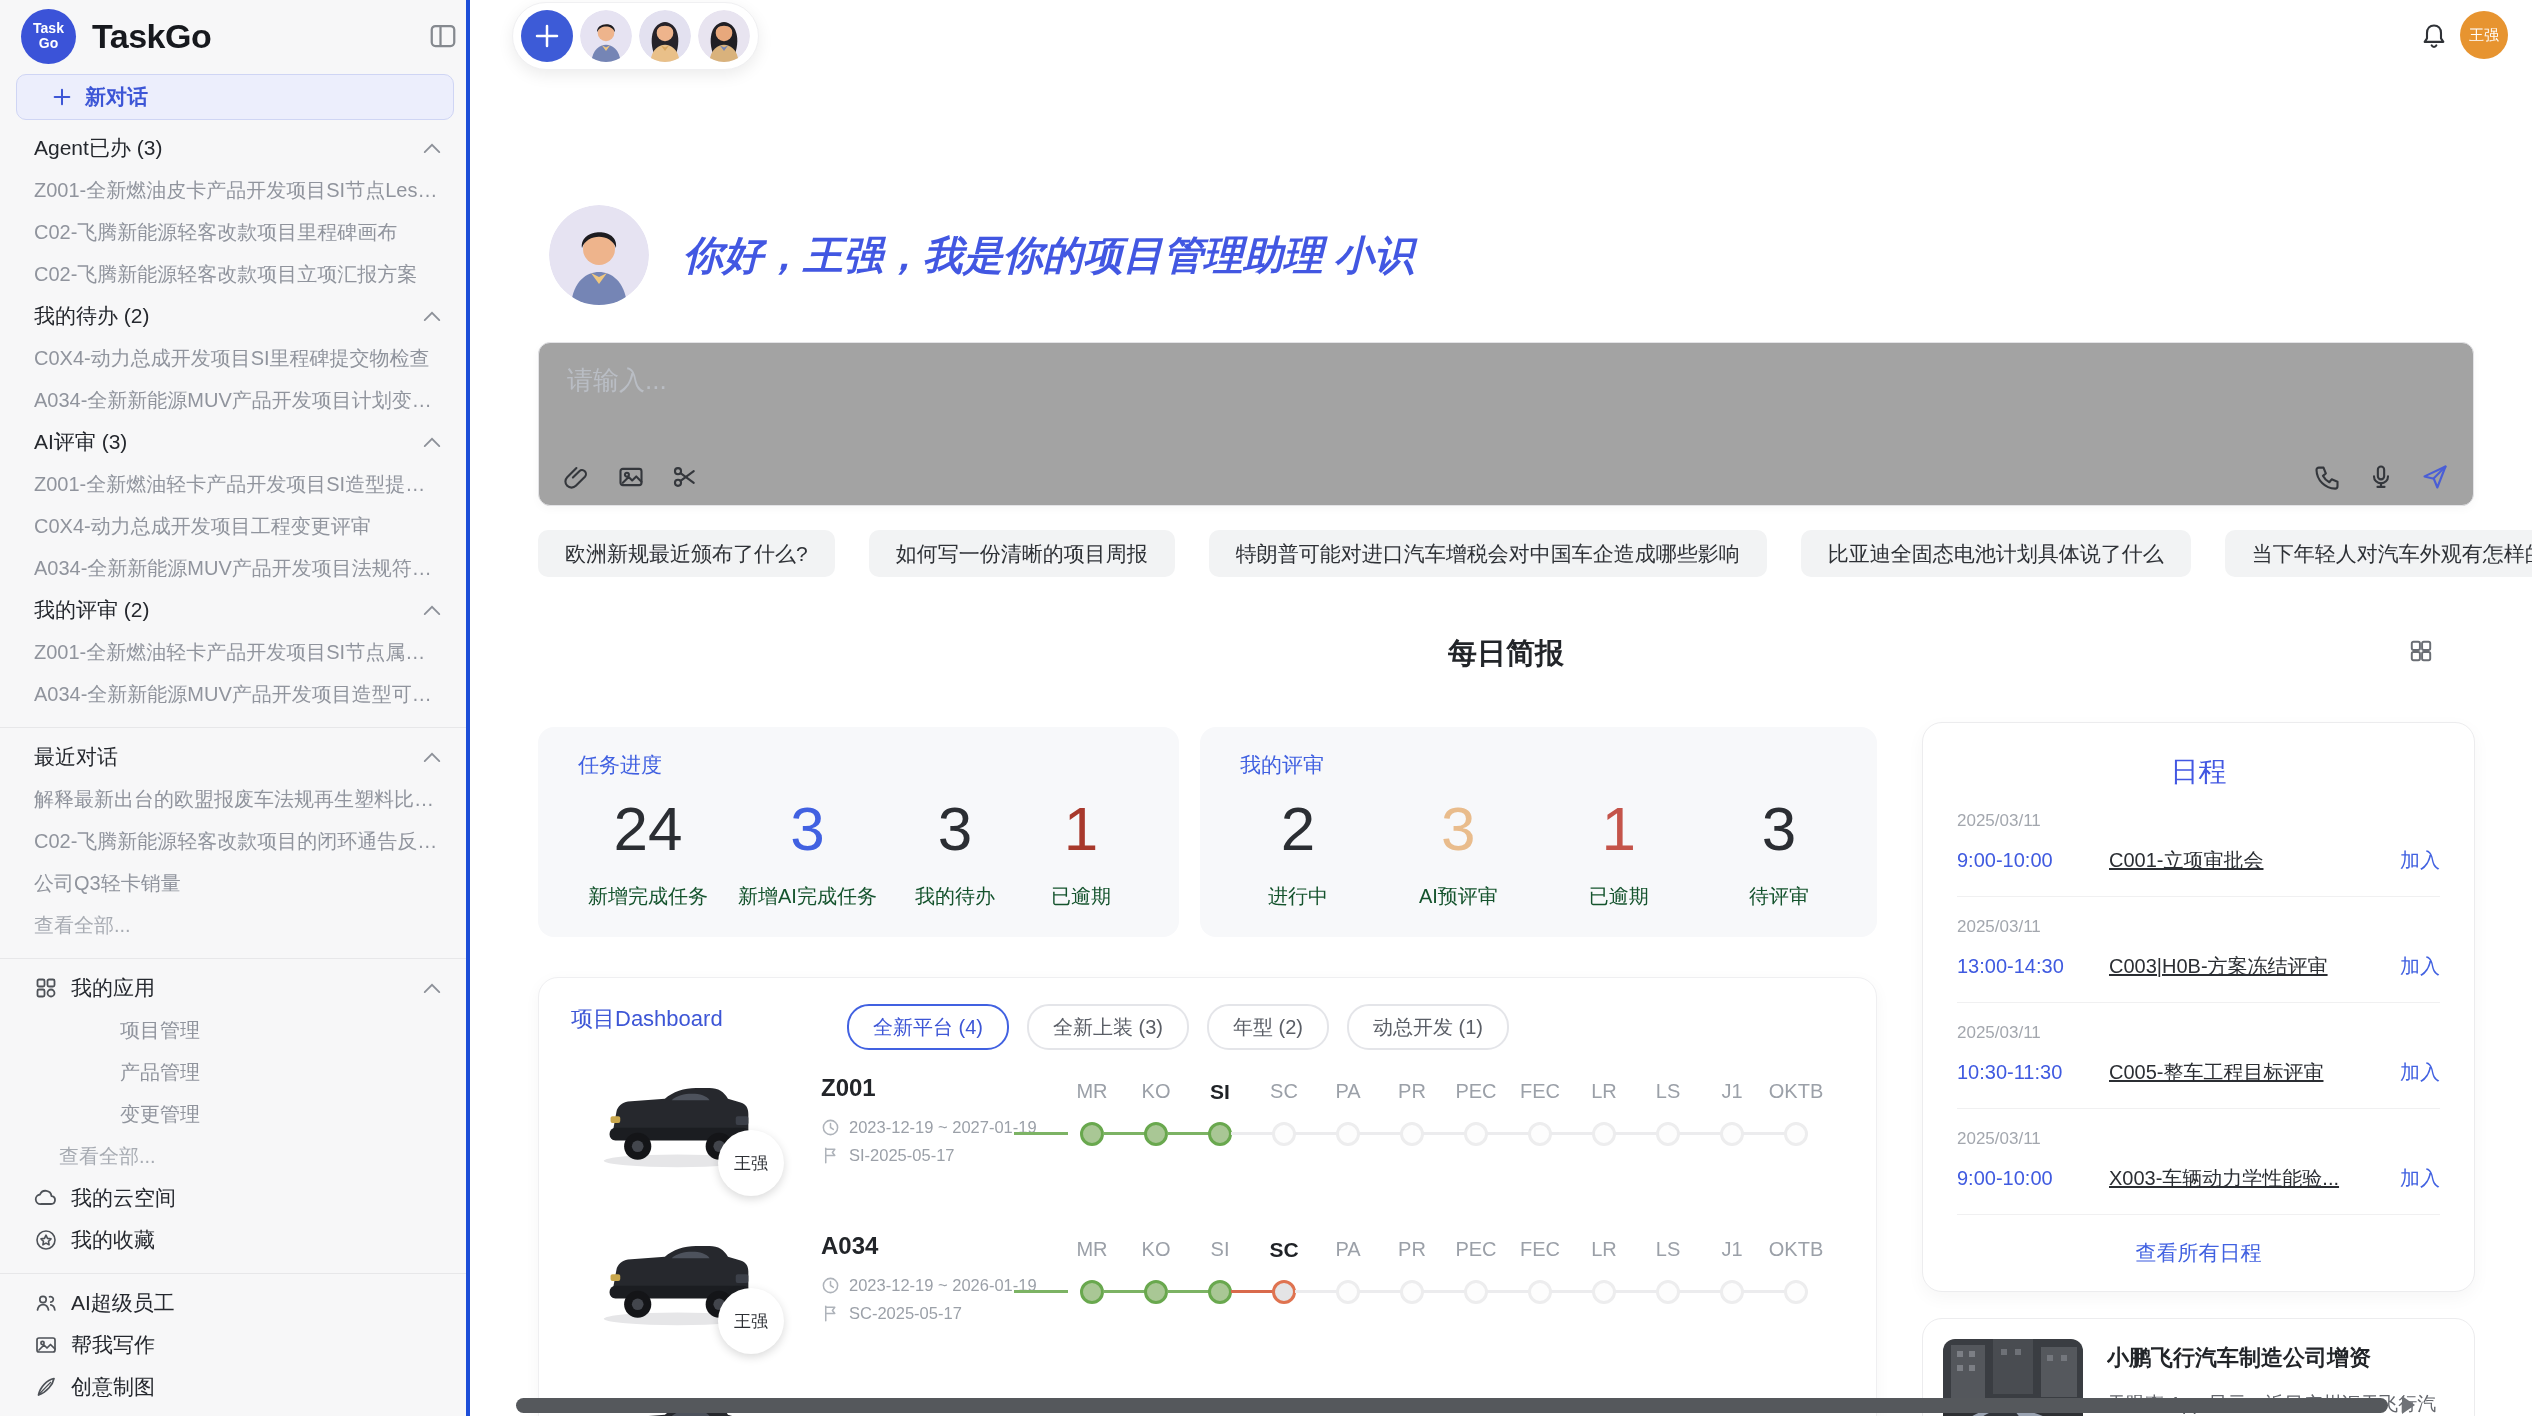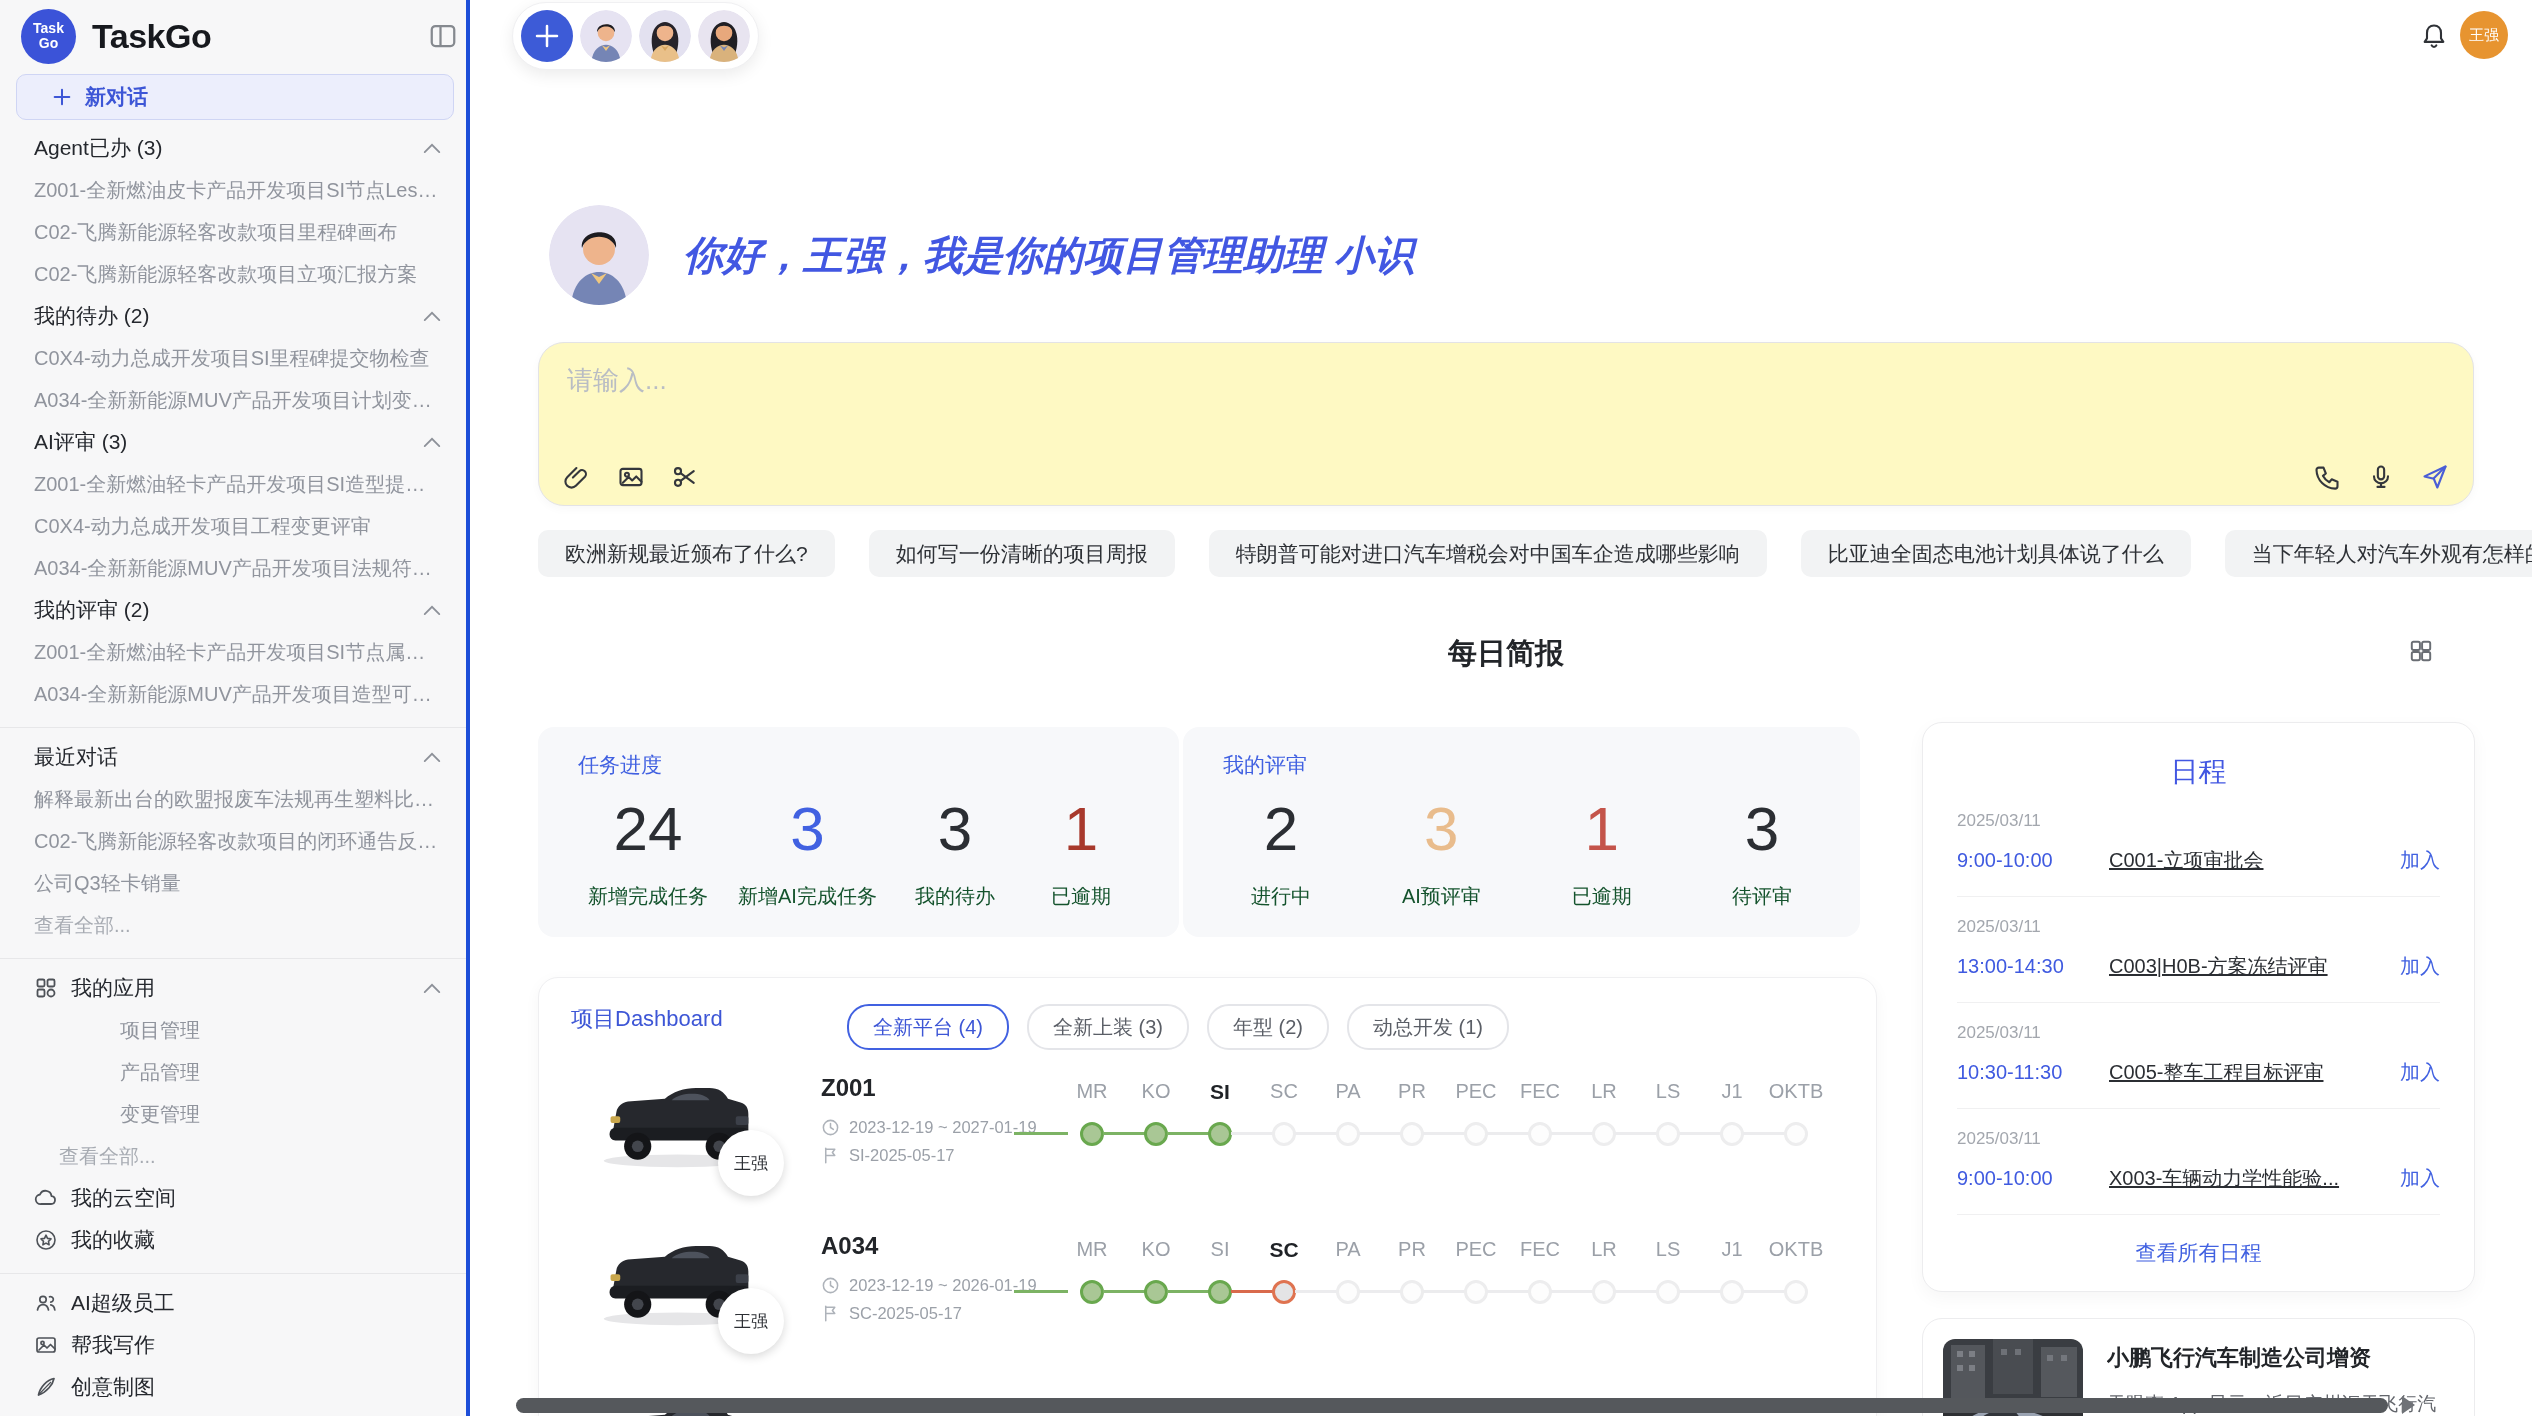--- a/index.html
+++ b/index.html
@@ -27,35 +27,35 @@
   .topbar-pill{position:absolute;left:512px;top:2px;height:66px;border-radius:34px;background:#fff;border:1px solid #f0f0f2;box-shadow:0 5px 16px rgba(0,0,0,0.08);display:flex;align-items:center;padding:0 8px;gap:7px;}
   .plus-btn{width:52px;height:52px;border-radius:50%;background:#3d5bd7;color:#fff;display:flex;align-items:center;justify-content:center;cursor:pointer;}
   .tb-avatar{width:52px;height:52px;border-radius:50%;overflow:hidden;cursor:pointer;}
   .bell-btn{position:absolute;left:2420px;top:22px;width:28px;height:28px;color:#2f3237;cursor:pointer;}
   .user-avatar{position:absolute;left:2460px;top:11px;width:48px;height:48px;border-radius:50%;background:#e79430;color:#fff;font-size:15px;display:flex;align-items:center;justify-content:center;cursor:pointer;}
   
   .hero{position:absolute;left:549px;top:205px;display:flex;align-items:center;gap:34px;font-style:italic;}
   .hero-avatar{width:100px;height:100px;border-radius:50%;overflow:hidden;}
   .greeting{font-size:40px;font-weight:bold;color:#4257e2;}
   
-  .composer{position:absolute;left:538px;top:342px;width:1936px;height:164px;background:#fef9c3;border:1.5px solid #e3e3e6;border-radius:26px;box-shadow:0 3px 10px rgba(0,0,0,0.03);box-sizing:border-box;}
+  .composer{position:absolute;left:538px;top:342px;width:1936px;height:164px;background:#a3a3a3;border:1.5px solid #e3e3e6;border-radius:12px;box-shadow:0 3px 10px rgba(0,0,0,0.03);box-sizing:border-box;}
   .composer textarea{position:absolute;left:26px;top:18px;width:1500px;height:70px;border:none;outline:none;resize:none;background:transparent;font-family:inherit;font-size:26px;color:#333;}
   .composer textarea::placeholder{color:#b9bdc4;}
   .comp-left{position:absolute;left:24px;bottom:14px;display:flex;gap:26px;color:#34373c;}
   .comp-right{position:absolute;right:24px;bottom:14px;display:flex;gap:26px;align-items:center;color:#34373c;}
   .ic{width:28px;height:28px;display:block;cursor:pointer;}
   .send{color:#4a5ed6;}
   
   .chips{position:absolute;left:538px;top:530px;display:flex;gap:34px;}
   .chip{height:47px;display:flex;align-items:center;padding:0 27px;background:#f2f3f4;border-radius:10px;font-size:21px;color:#2e3136;white-space:nowrap;cursor:pointer;}
   
   .briefing-head{position:absolute;left:538px;top:634px;width:1936px;text-align:center;}
   .briefing-title{font-size:29px;font-weight:bold;color:#222529;}
   .briefing-grid-btn{position:absolute;right:40px;top:4px;width:26px;height:26px;color:#6a6e74;cursor:pointer;}
-  .stats-row{position:absolute;left:538px;top:727px;display:flex;gap:4px;}
+  .stats-row{position:absolute;left:538px;top:727px;display:flex;gap:21px;}
   .stat-card{background:#f7f8fa;border-radius:16px;height:210px;box-sizing:border-box;padding:24px 40px;}
   .stat-card:first-child{width:641px;}
   .stat-card:last-child{width:677px;}
   .stat-title{color:#4161e1;font-size:21px;}
   .stat-cols{display:flex;justify-content:space-between;margin-top:16px;padding:0 10px;}
   .stat-col{text-align:center;min-width:96px;}
   .stat-value{font-size:62px;line-height:68px;}
   .stat-label{margin-top:20px;font-size:20px;color:#14532d;white-space:nowrap;}
   
   .dash-card{position:absolute;left:538px;top:977px;width:1339px;height:640px;background:#fff;border:1.5px solid #efeff1;border-radius:20px;box-shadow:0 4px 16px rgba(0,0,0,0.04);box-sizing:border-box;padding:26px 48px 0 32px;}

